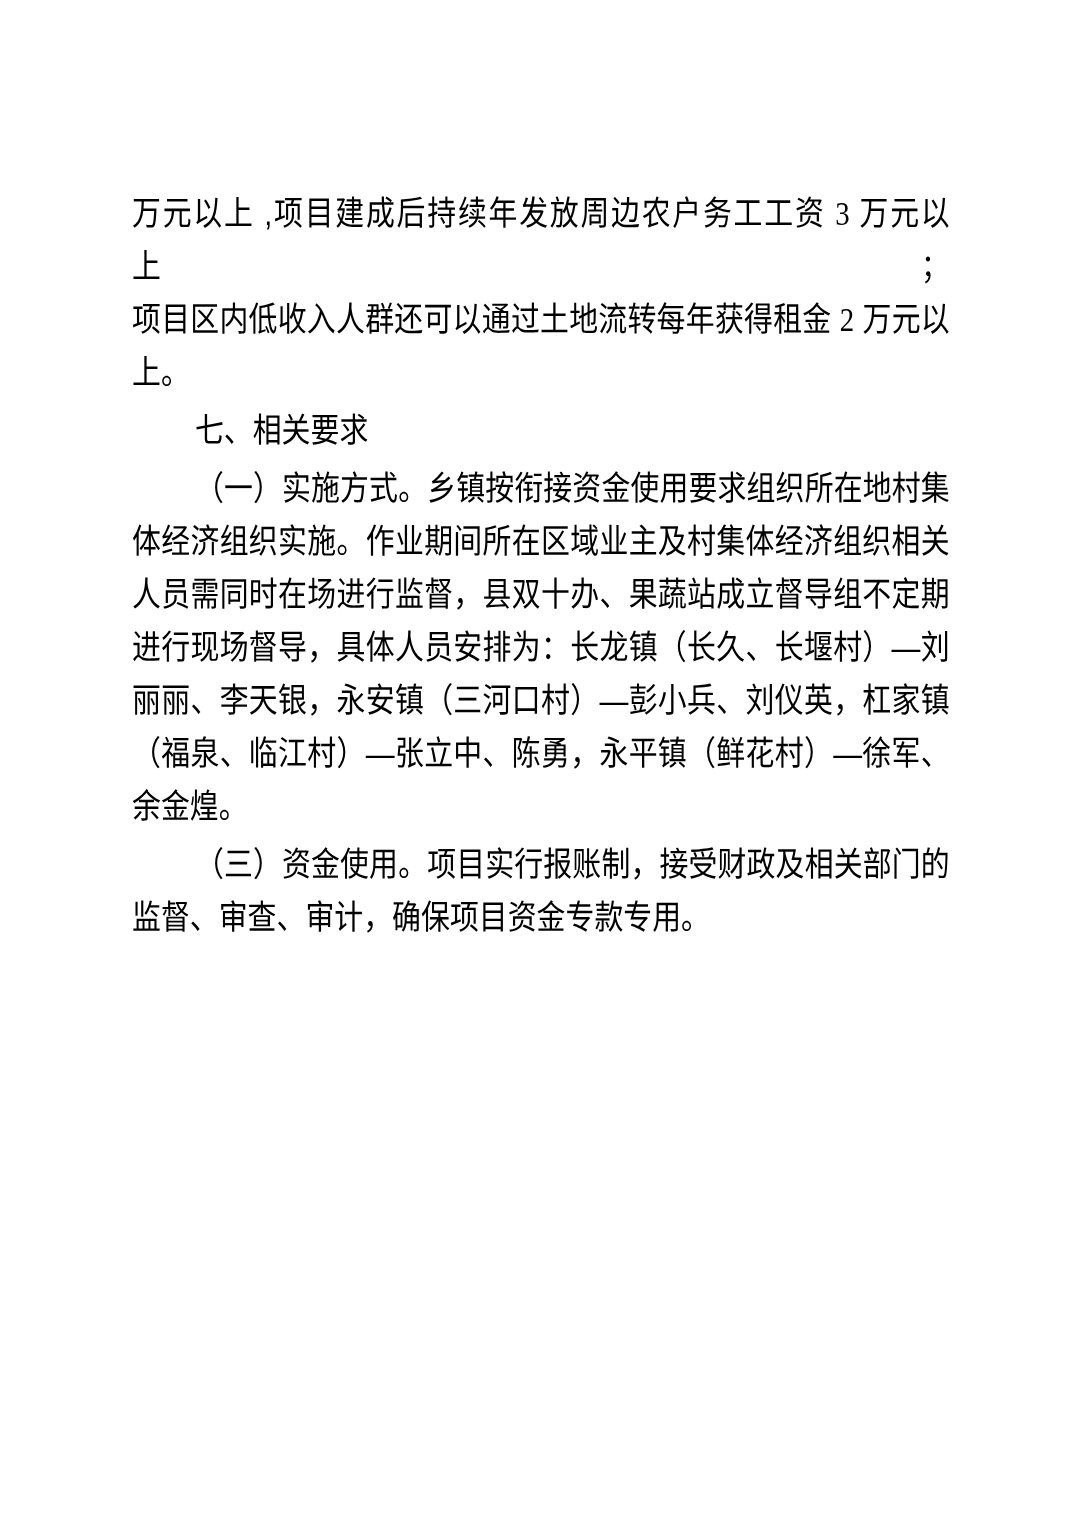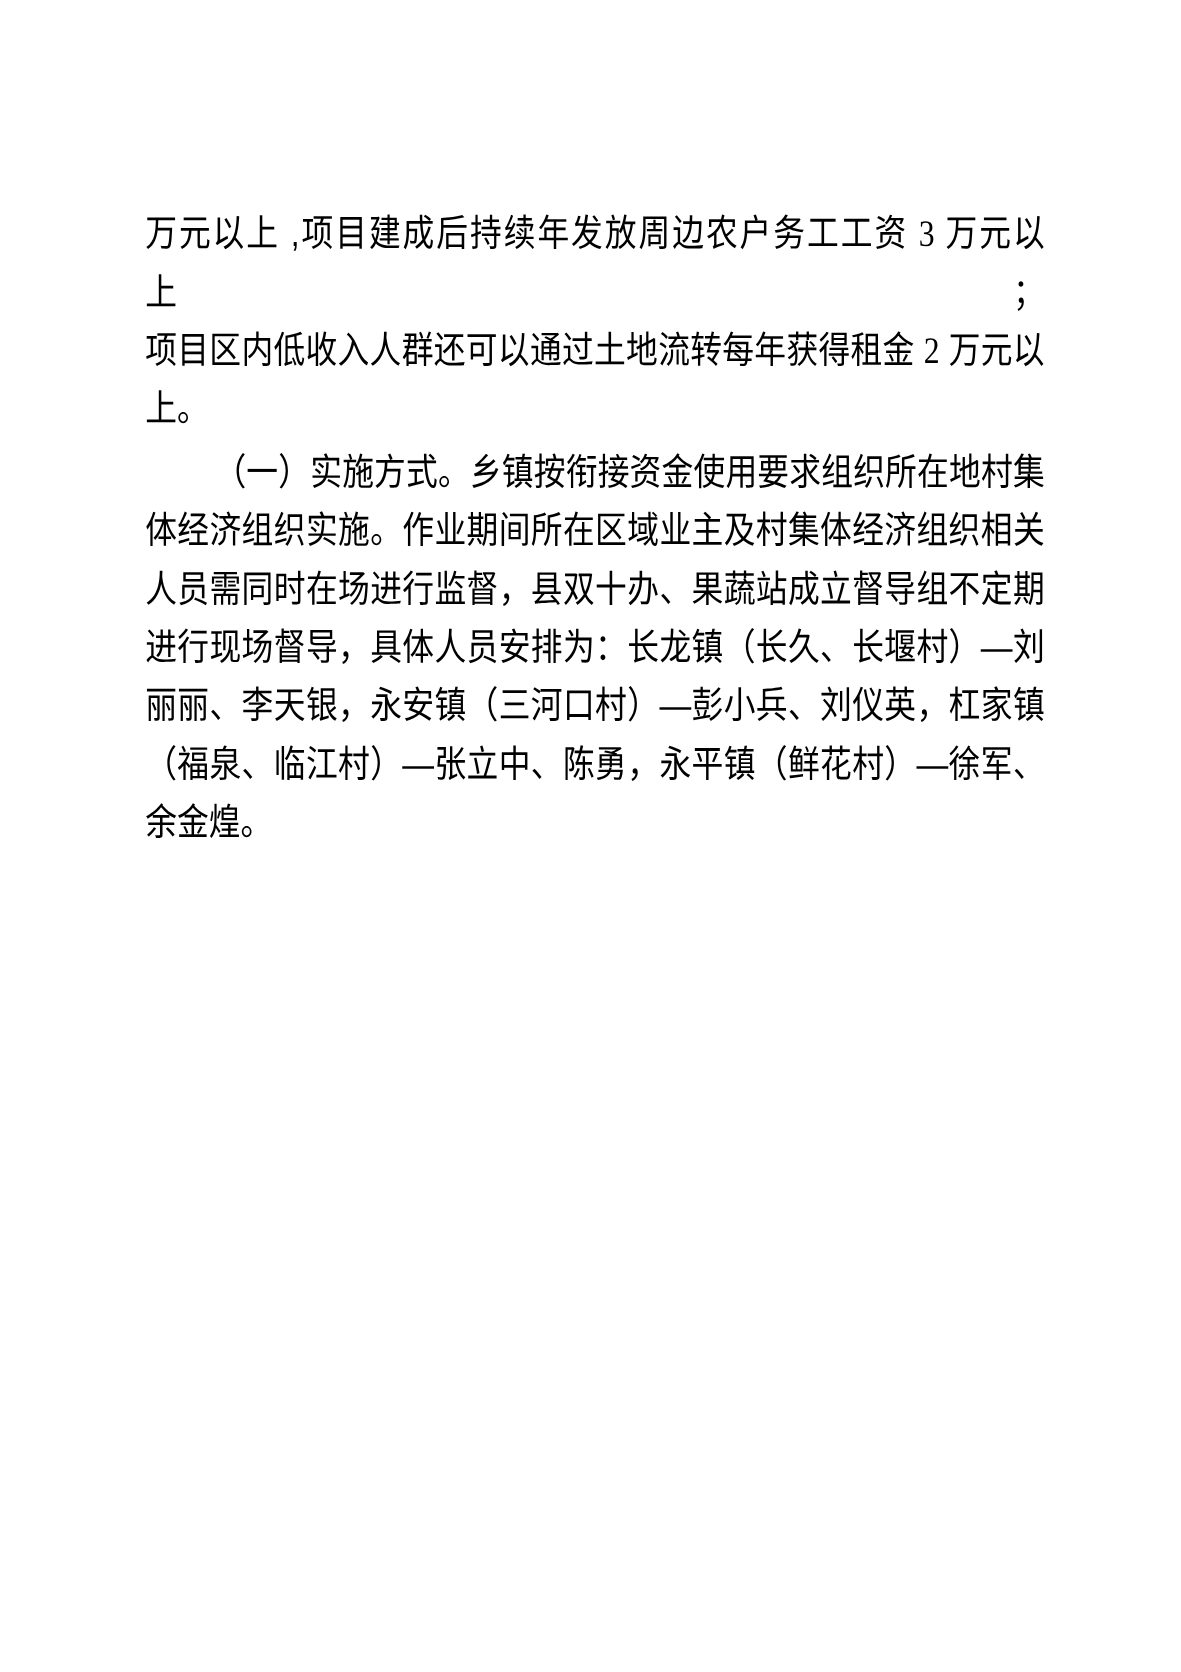--- a/index.html
+++ b/index.html
@@ -62,24 +62,31 @@
 </head>
 <body>
 
 <div class="page">
   <div class="doc">
       <div class="para">
         <div class="line fill">万元以上 ,项目建成后持续年发放周边农户务工工资 <span class="num">3</span> 万元以上；</div>
         <div class="line fill">项目区内低收入人群还可以通过土地流转每年获得租金 <span class="num">2</span> 万元以</div>
         <div class="line last">上。</div>
       </div>
+      <div class="para heading">
+        <div class="line last indent">七、相关要求</div>
+      </div>
       <div class="para">
         <div class="line fill indent">（一）实施方式。乡镇按衔接资金使用要求组织所在地村集</div>
         <div class="line fill">体经济组织实施。作业期间所在区域业主及村集体经济组织相关</div>
         <div class="line fill">人员需同时在场进行监督，县双十办、果蔬站成立督导组不定期</div>
         <div class="line fill">进行现场督导，具体人员安排为：长龙镇（长久、长堰村）—刘</div>
         <div class="line fill">丽丽、李天银，永安镇（三河口村）—彭小兵、刘仪英，杠家镇</div>
         <div class="line fill">（福泉、临江村）—张立中、陈勇，永平镇（鲜花村）—徐军、</div>
         <div class="line last">余金煌。</div>
       </div>
+      <div class="para">
+        <div class="line fill indent">（三）资金使用。项目实行报账制，接受财政及相关部门的</div>
+        <div class="line last">监督、审查、审计，确保项目资金专款专用。</div>
+      </div>
     </div>
   <div class="footer"><span class="dash">—</span><span class="pnum">4</span><span class="dash">—</span></div>
 </div>
 
 </body></html>

